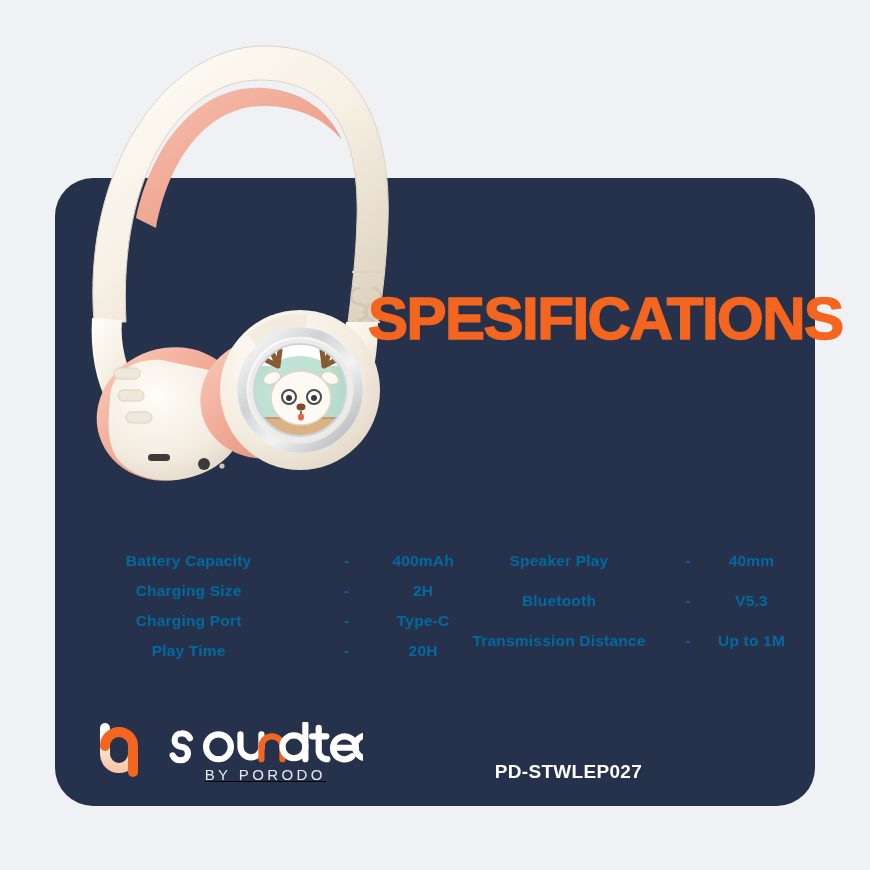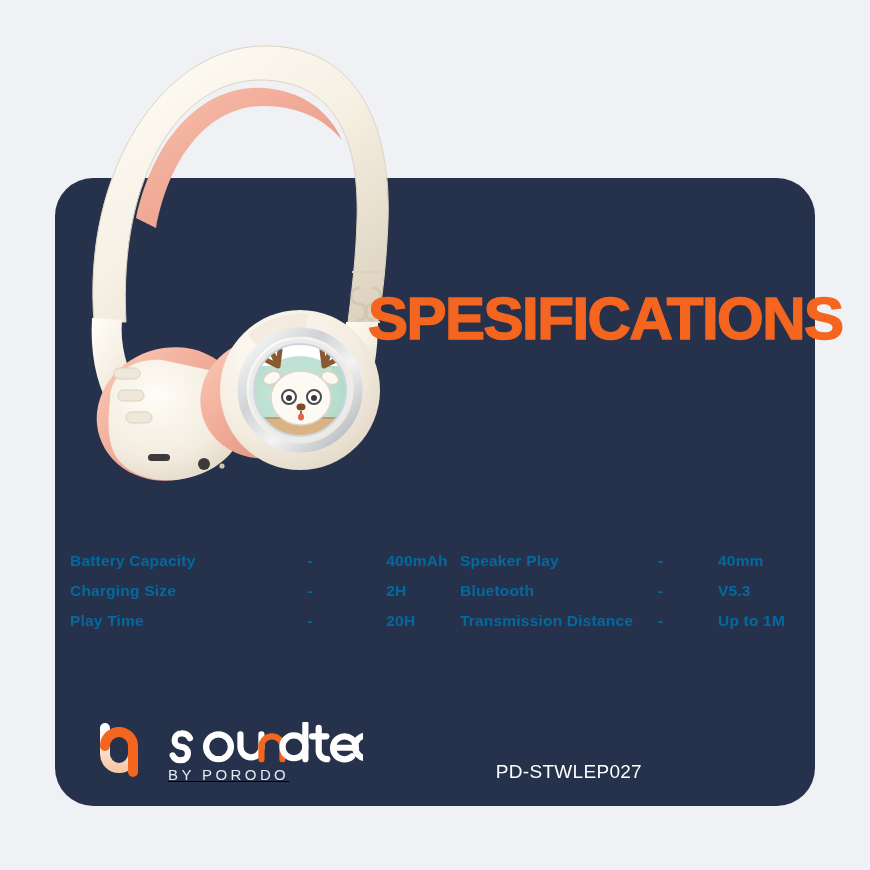--- a/index.html
+++ b/index.html
@@ -2,21 +2,21 @@
 <html><head>
 <meta charset="utf-8">
 <style>
   html,body{margin:0;padding:0;}
   body{
     width:870px;height:870px;
     background:#f0f1f4;
     font-family:"Liberation Sans", sans-serif;
     overflow:hidden;
   }
-  #stage{position:relative;width:714px;height:870px;}
+  #stage{position:relative;width:714px;height:870px;text-align:center;}
 
   
   .card{
     position:absolute;left:55px;top:178px;
     width:760px;height:628px;
     background:#26324b;
     border-radius:38px;
   }
 
   
@@ -72,21 +72,21 @@
     letter-spacing:3.4px;
     margin-top:2px;
     margin-left:2px;
   }
 
   
   .model{
     position:absolute;right:72px;top:761px;
     color:#ffffff;
     font-size:19px;
-    font-weight:400;
+    font-weight:700;
     letter-spacing:.3px;
   }
 
   
   .product{
     position:absolute;left:52px;top:22px;
     width:360px;height:470px;
     pointer-events:none;
   }
 </style>
@@ -225,20 +225,25 @@
     <div class="spec-col left">
       <div class="spec-row">
         <div class="spec-label">Battery Capacity</div>
         <div class="spec-dash">-</div>
         <div class="spec-value">400mAh</div>
       </div>
       <div class="spec-row">
         <div class="spec-label">Charging Size</div>
         <div class="spec-dash">-</div>
         <div class="spec-value">2H</div>
+      </div>
+      <div class="spec-row">
+        <div class="spec-label">Charging Port</div>
+        <div class="spec-dash">-</div>
+        <div class="spec-value">Type-C</div>
       </div>
       <div class="spec-row">
         <div class="spec-label">Play Time</div>
         <div class="spec-dash">-</div>
         <div class="spec-value">20H</div>
       </div>
     </div>
 
     <div class="spec-col right">
       <div class="spec-row">

